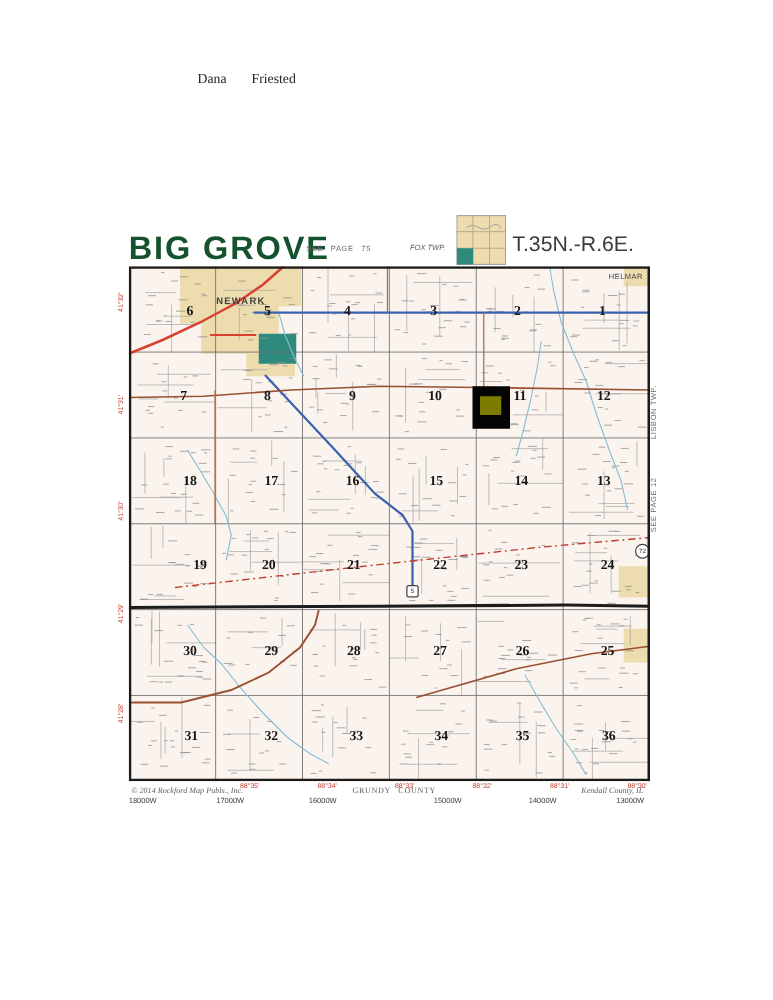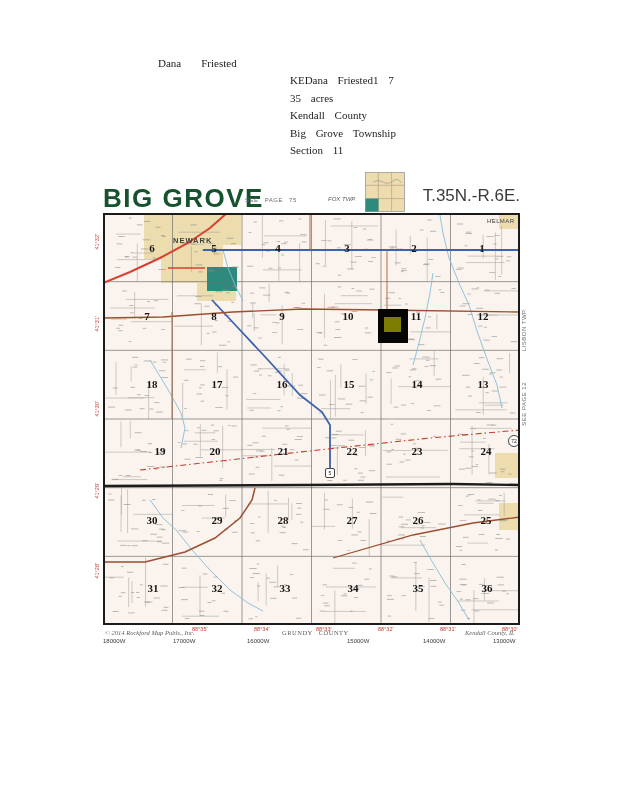--- a/index.html
+++ b/index.html
@@ -6,47 +6,40 @@
   #page{position:relative;width:618px;height:800px;background:#ffffff;font-family:"Liberation Serif",serif;overflow:hidden;}
   .hdr{position:absolute;font-size:11px;color:#222;}
   #header-left{left:110px;top:57px;margin-left:48px;}
   #header-left .gap{display:inline-block;width:20px;}
   #header-right{left:290px;top:72px;line-height:17.5px;word-spacing:7px;}
   #map-block{position:absolute;left:97px;top:170px;width:436px;height:510px;}
   #map-title{position:absolute;left:6px;top:13px;font-family:"Liberation Sans",sans-serif;font-size:26px;font-weight:600;letter-spacing:1.5px;color:#14532d;}
   #see-page{position:absolute;left:148px;top:27px;font-family:"Liberation Sans",sans-serif;font-size:6px;color:#6d6d6d;letter-spacing:.5px;word-spacing:4px;}
   #fox-twp{position:absolute;left:231px;top:26px;font-family:"Liberation Sans",sans-serif;font-size:6px;font-style:italic;color:#5a5a5a;}
   #locator{position:absolute;left:268px;top:2px;width:40px;height:40px;}
-  #range-label{position:absolute;left:300px;top:16px;width:123px;text-align:right;font-family:"Liberation Sans",sans-serif;font-size:17px;color:#3a3a3a;}
+  #range-label{position:absolute;left:300px;top:16px;width:123px;text-align:center;font-family:"Liberation Sans",sans-serif;font-size:17px;color:#3a3a3a;}
   .vlabel{position:absolute;writing-mode:vertical-rl;transform:rotate(180deg);font-family:"Liberation Sans",sans-serif;}
   .lat{color:#c23b2e;font-size:5.5px;left:-3px;}
   .rightlab{color:#6d6d6d;font-size:6px;left:424px;letter-spacing:.5px;}
   .lon{position:absolute;color:#c23b2e;font-size:5.5px;font-family:"Liberation Sans",sans-serif;top:456px;}
   .wcoord{position:absolute;color:#3a3a3a;font-size:6px;font-family:"Liberation Sans",sans-serif;top:468px;}
   .credit{position:absolute;color:#5f5f5f;font-size:6.5px;font-style:italic;top:459px;white-space:nowrap;}
   #credit-left{left:8px;}
   #credit-center{left:185px;font-style:normal;letter-spacing:.5px;word-spacing:4px;}
   #credit-right{left:368px;}
 </style>
 </head>
 <body>
 
 <div id="page">
 
   <div id="header-left" class="hdr">
     <span>Dana</span><span class="gap"></span><span>Friested</span>
   </div>
 
-  <div id="header-right" class="hdr">
-    <div>KEDana Friested1 7</div>
-    <div>35 acres</div>
-    <div>Kendall County</div>
-    <div>Big Grove Township</div>
-    <div>Section 11</div>
-  </div>
 
   <div id="map-block">
     <div id="map-title">BIG GROVE</div>
     <div id="see-page">SEE PAGE 75</div>
     <div id="fox-twp">FOX TWP.</div>
     <div id="locator">
       <svg id="locator-svg" width="40" height="40">
           <rect x="0.5" y="0.5" width="39" height="39" fill="#ecdcae" stroke="#999" stroke-width="0.8"></rect>
           <line x1="13.3" y1="0" x2="13.3" y2="40" stroke="#b5a28d" stroke-width="0.7"></line>
           <line x1="0" y1="13.3" x2="40" y2="13.3" stroke="#b5a28d" stroke-width="0.7"></line>

